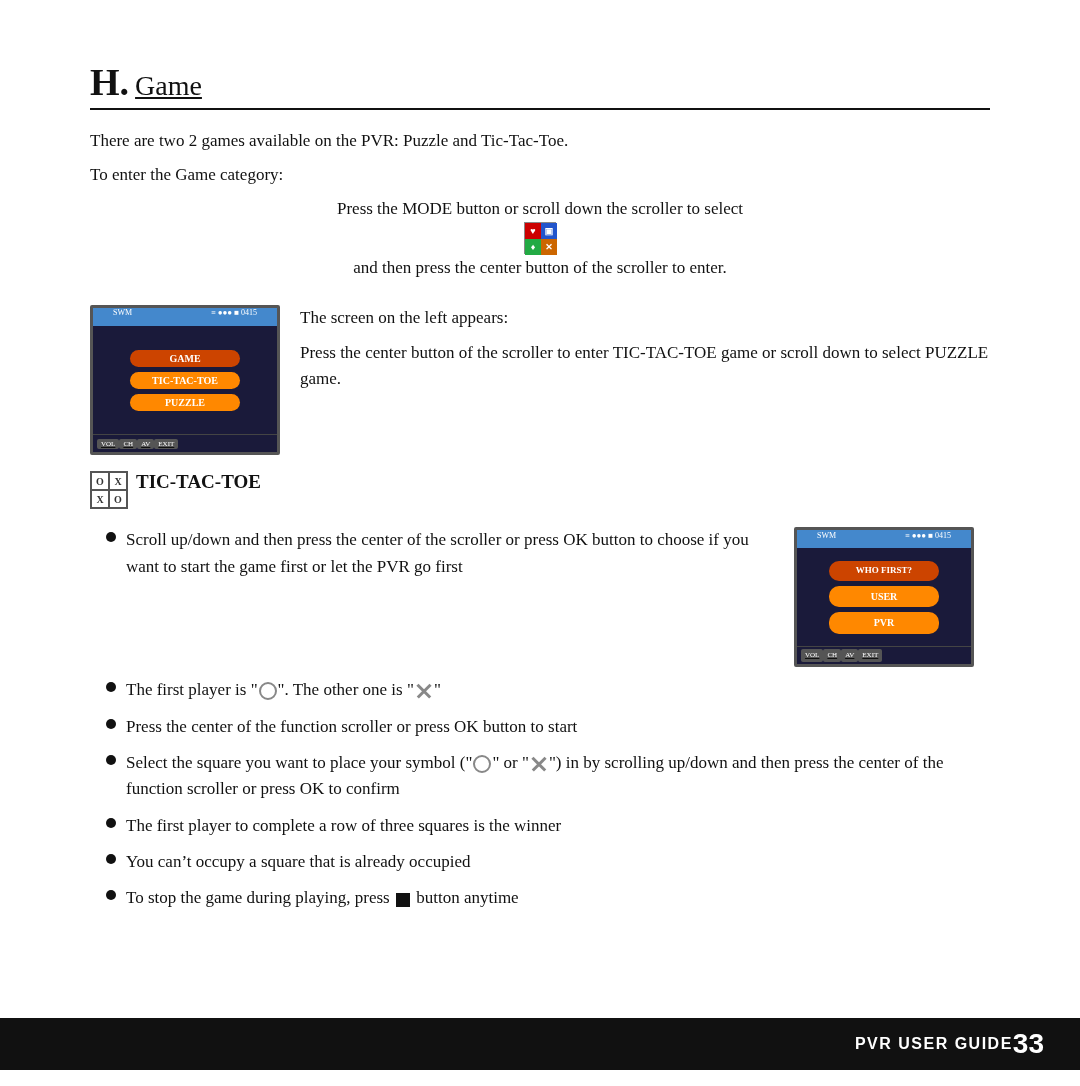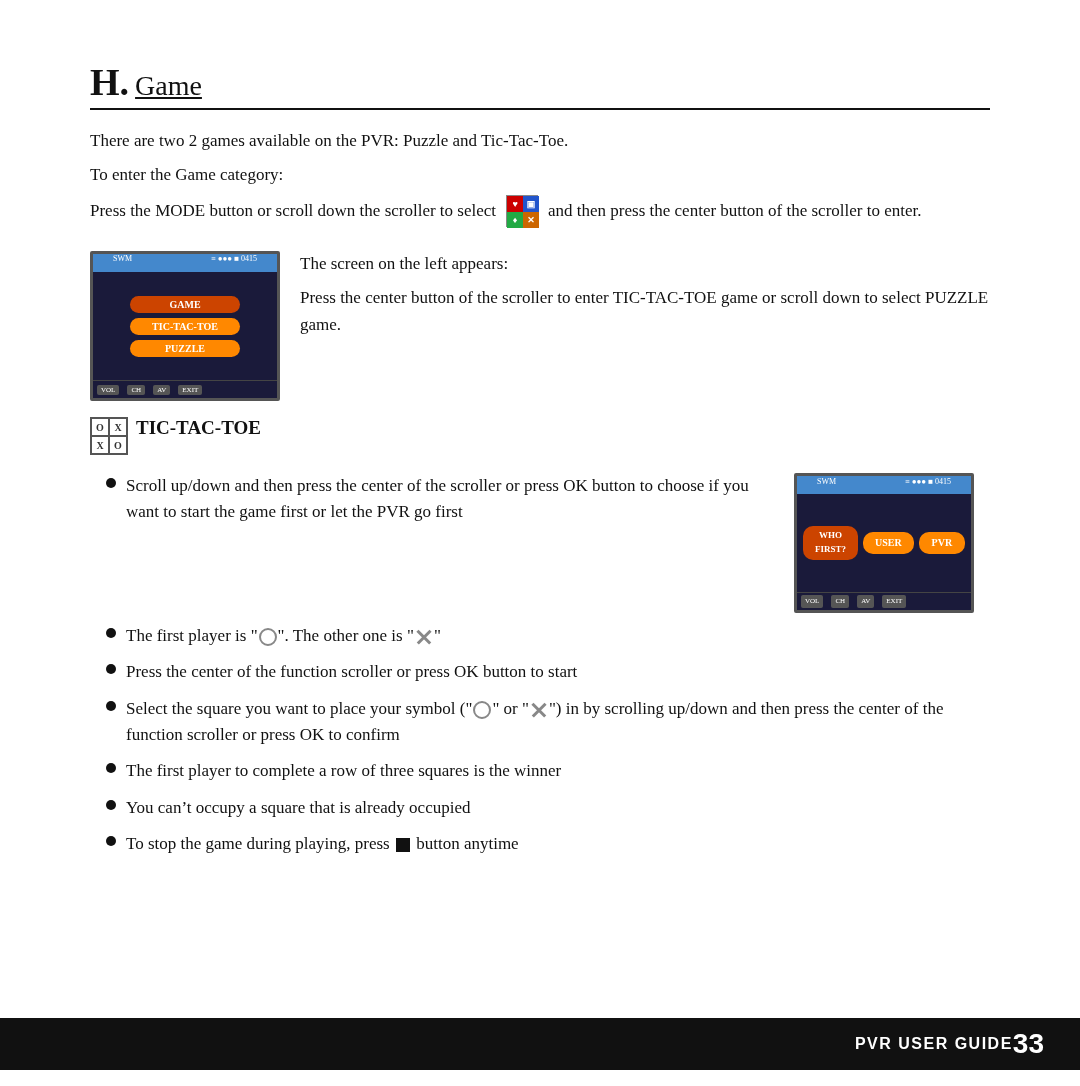--- a/index.html
+++ b/index.html
@@ -49,20 +49,21 @@
       line-height: 1.5;
     }
 
     .inline-flex-row {
       display: flex;
       align-items: center;
       flex-wrap: wrap;
       font-size: 17px;
       line-height: 1.6;
       margin-bottom: 8px;
+      flex-direction: column;
     }
 
     
     .game-icon {
       display: inline-grid;
       grid-template-columns: 1fr 1fr;
       width: 32px;
       height: 32px;
       border: 1px solid #888;
       margin: 0 4px;
@@ -137,22 +138,22 @@
     .pvr-menu-game { background: #cc4400; }
     .pvr-menu-ttt { background: #ff8800; }
     .pvr-menu-puzzle { background: #ff8800; }
 
     .pvr-screen-bottombar {
       background: #1a1a3a;
       height: 18px;
       display: flex;
       align-items: center;
       padding: 0 4px;
-      gap: 8px;
       border-top: 1px solid #444;
+      text-decoration: underline;
     }
     .pvr-bottom-btn {
       background: #555;
       color: #fff;
       font-size: 7px;
       padding: 1px 4px;
       border-radius: 2px;
     }
 
     .screen-right-text {
@@ -257,21 +258,21 @@
       border: 3px solid #555;
       border-radius: 2px;
       display: flex;
       flex-direction: column;
       overflow: hidden;
       margin-left: 12px;
     }
     .pvr-screen-2-content {
       flex: 1;
       display: flex;
-      flex-direction: row;
+      flex-direction: column;
       align-items: center;
       justify-content: center;
       padding: 6px;
       gap: 5px;
     }
     .pvr-menu-who { background: #cc4400; color:#fff; font-size:9px; font-weight:bold; padding:3px 12px; border-radius:10px; width:110px; text-align:center; }
     .pvr-menu-user { background: #ff8800; color:#fff; font-size:10px; font-weight:bold; padding:3px 12px; border-radius:10px; width:110px; text-align:center; }
     .pvr-menu-pvr  { background: #ff8800; color:#fff; font-size:10px; font-weight:bold; padding:3px 12px; border-radius:10px; width:110px; text-align:center; }
 
     

